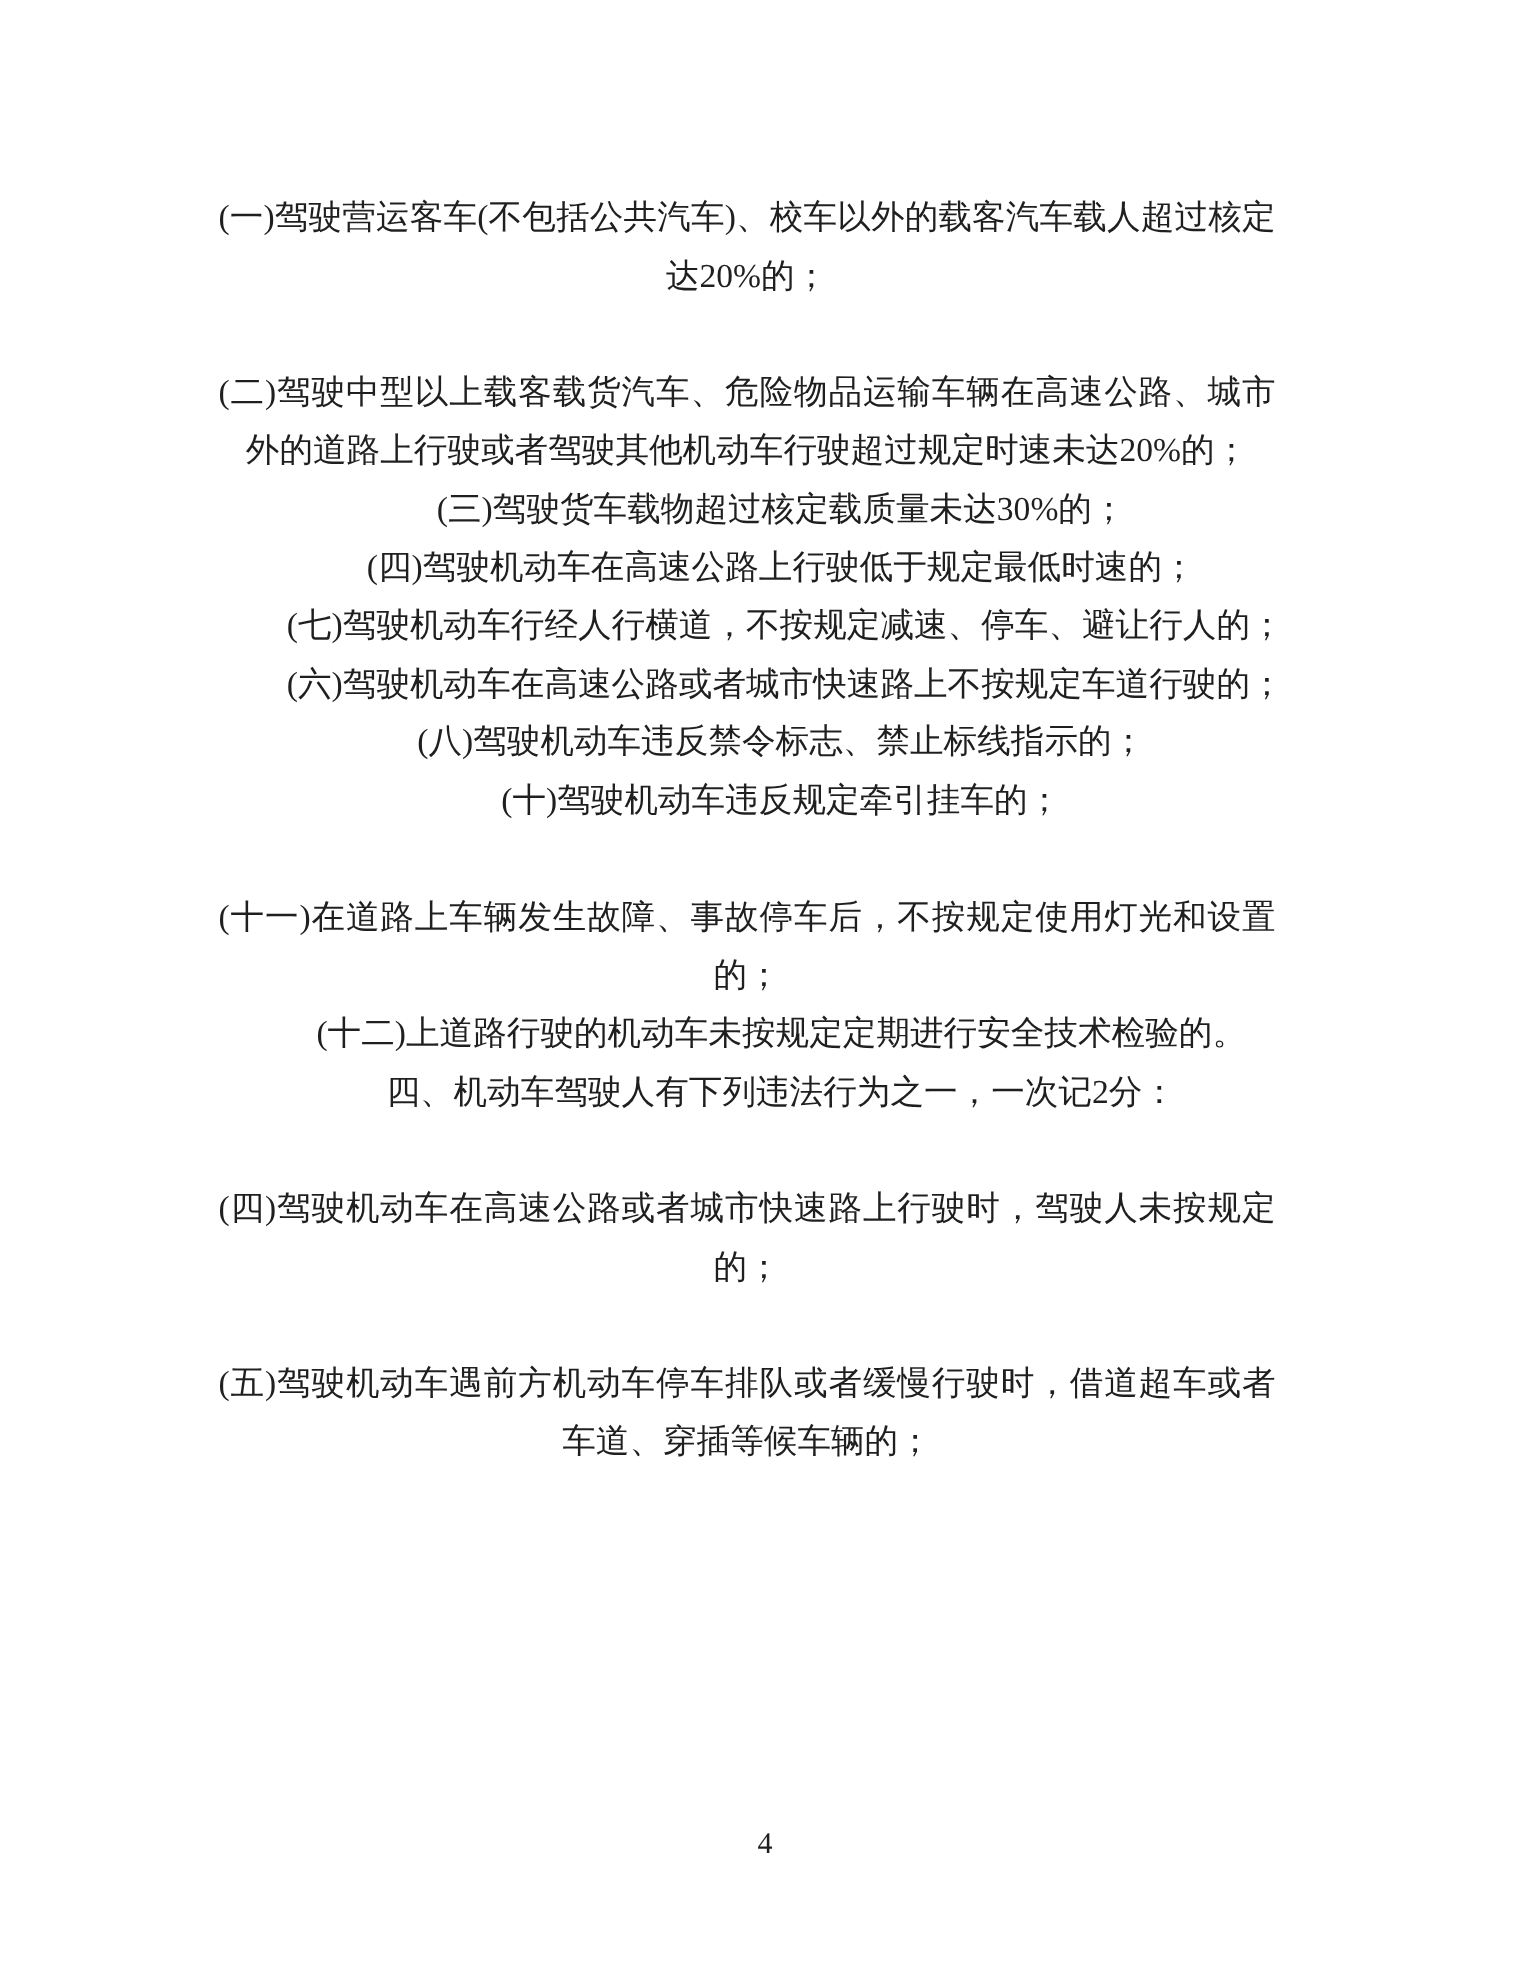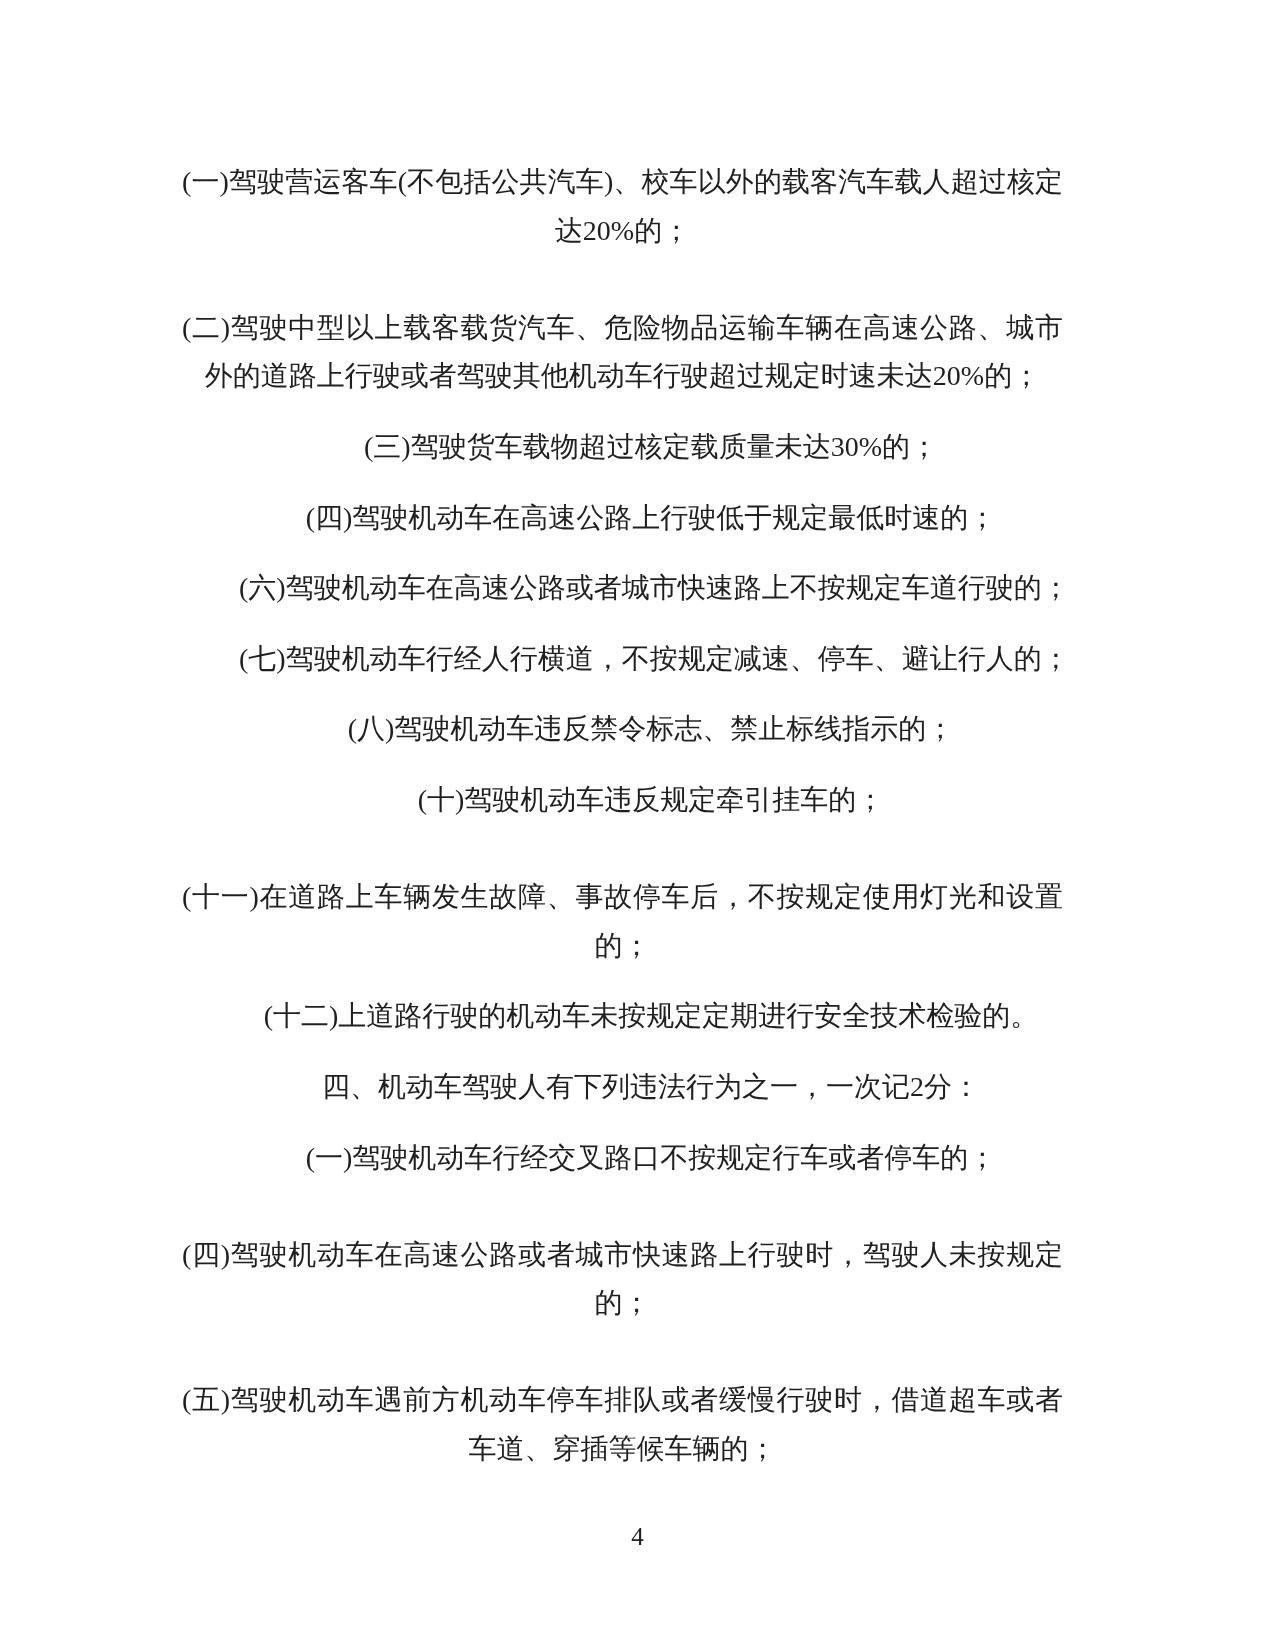--- a/index.html
+++ b/index.html
@@ -35,21 +35,20 @@
     white-space: nowrap;
   }
   .line.justify {
     white-space: normal;
     text-align: justify;
     text-align-last: justify;
     text-justify: inter-character;
   }
   .line.indent {
     padding-left: 57px;
-    margin-top: 22px;
   }
   .spacer {
     height: 48.6px;
   }
   .page-number {
     position: absolute;
     top: 1513px;
     left: 0;
     width: 1275px;
     height: 48.6px;
@@ -68,33 +67,32 @@
     <div class="line justify">(一)驾驶营运客车(不包括公共汽车)、校车以外的载客汽车载人超过核定人数未</div>
     <div class="line">达20%的；</div>
 
     <div class="spacer"></div>
 
     <div class="line justify">(二)驾驶中型以上载客载货汽车、危险物品运输车辆在高速公路、城市快速路以</div>
     <div class="line">外的道路上行驶或者驾驶其他机动车行驶超过规定时速未达20%的；</div>
 
     <div class="line indent">(三)驾驶货车载物超过核定载质量未达30%的；</div>
     <div class="line indent">(四)驾驶机动车在高速公路上行驶低于规定最低时速的；</div>
+    <div class="line indent">(七)驾驶机动车行经人行横道，不按规定减速、停车、避让行人的；</div>
     <div class="line indent">(六)驾驶机动车在高速公路或者城市快速路上不按规定车道行驶的；</div>
-    <div class="line indent">(七)驾驶机动车行经人行横道，不按规定减速、停车、避让行人的；</div>
     <div class="line indent">(八)驾驶机动车违反禁令标志、禁止标线指示的；</div>
     <div class="line indent">(十)驾驶机动车违反规定牵引挂车的；</div>
 
     <div class="spacer"></div>
 
     <div class="line justify">(十一)在道路上车辆发生故障、事故停车后，不按规定使用灯光和设置警告标志</div>
     <div class="line">的；</div>
 
     <div class="line indent">(十二)上道路行驶的机动车未按规定定期进行安全技术检验的。</div>
     <div class="line indent">四、机动车驾驶人有下列违法行为之一，一次记2分：</div>
-    <div class="line indent">(一)驾驶机动车行经交叉路口不按规定行车或者停车的；</div>
 
     <div class="spacer"></div>
 
     <div class="line justify">(四)驾驶机动车在高速公路或者城市快速路上行驶时，驾驶人未按规定系安全带</div>
     <div class="line">的；</div>
 
     <div class="spacer"></div>
 
     <div class="line justify">(五)驾驶机动车遇前方机动车停车排队或者缓慢行驶时，借道超车或者占用对面</div>
     <div class="line">车道、穿插等候车辆的；</div>

